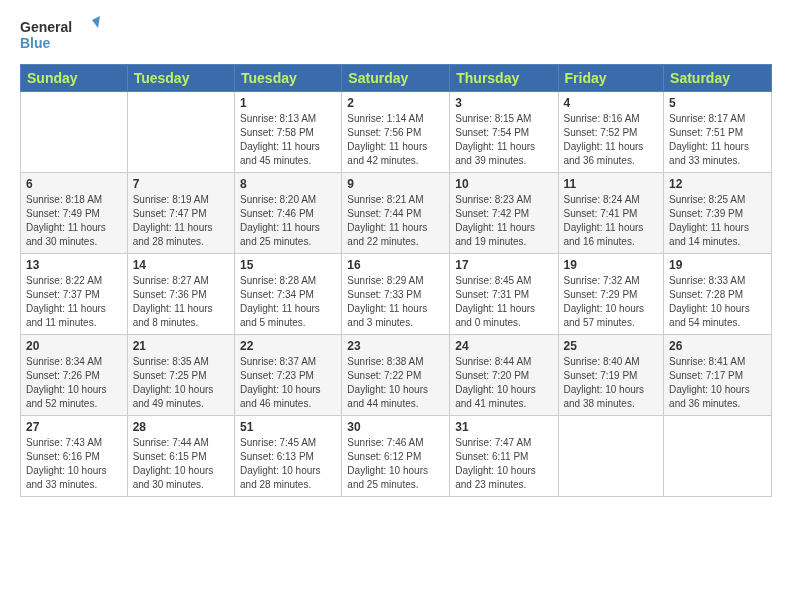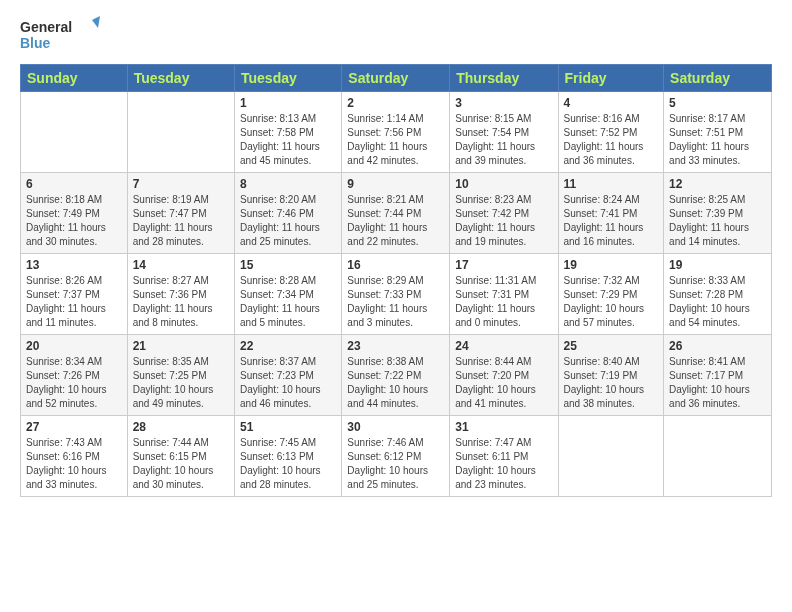--- a/index.html
+++ b/index.html
@@ -188,21 +188,21 @@
           <td>
             <span class="day-number">12</span>
             <div class="day-info">Sunrise: 8:25 AM
 Sunset: 7:39 PM
 Daylight: 11 hours and 14 minutes.</div>
           </td>
         </tr>
         <tr>
           <td>
             <span class="day-number">13</span>
-            <div class="day-info">Sunrise: 8:26 AM
+            <div class="day-info">Sunrise: 8:22 AM
 Sunset: 7:37 PM
 Daylight: 11 hours and 11 minutes.</div>
           </td>
           <td>
             <span class="day-number">14</span>
             <div class="day-info">Sunrise: 8:27 AM
 Sunset: 7:36 PM
 Daylight: 11 hours and 8 minutes.</div>
           </td>
           <td>
@@ -212,21 +212,21 @@
 Daylight: 11 hours and 5 minutes.</div>
           </td>
           <td>
             <span class="day-number">16</span>
             <div class="day-info">Sunrise: 8:29 AM
 Sunset: 7:33 PM
 Daylight: 11 hours and 3 minutes.</div>
           </td>
           <td>
             <span class="day-number">17</span>
-            <div class="day-info">Sunrise: 11:31 AM
+            <div class="day-info">Sunrise: 8:45 AM
 Sunset: 7:31 PM
 Daylight: 11 hours and 0 minutes.</div>
           </td>
           <td>
             <span class="day-number">19</span>
             <div class="day-info">Sunrise: 7:32 AM
 Sunset: 7:29 PM
 Daylight: 10 hours and 57 minutes.</div>
           </td>
           <td>

